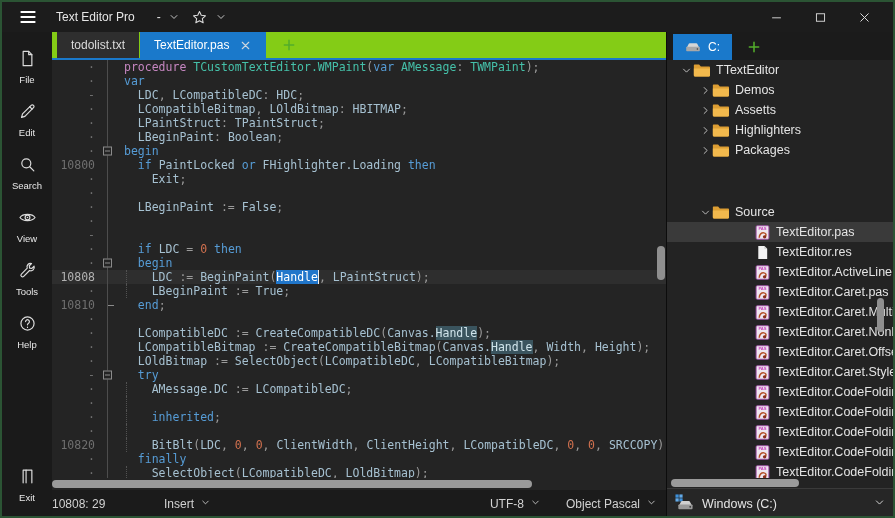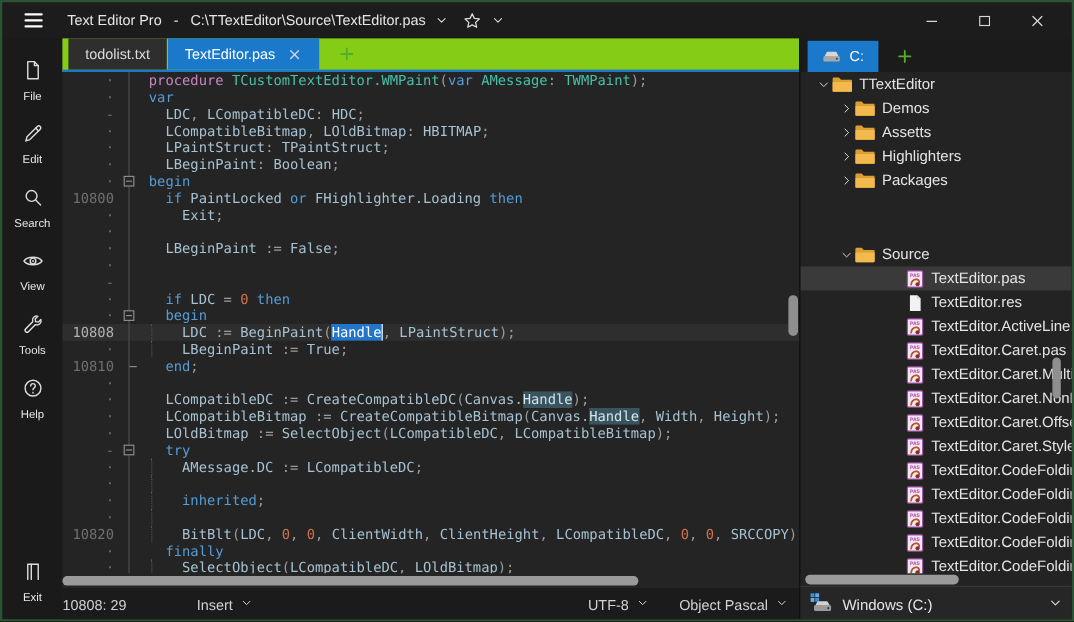--- a/index.html
+++ b/index.html
@@ -3,21 +3,21 @@
 <meta charset="utf-8">
 <style>
   *{box-sizing:border-box;margin:0;padding:0}
   html,body{width:895px;height:518px;background:#0d0d0d;font-family:"Liberation Sans",sans-serif;overflow:hidden}
   .window{width:895px;height:518px;border:2px solid #2b5434;background:#1c1c1c;display:flex;flex-direction:column;overflow:hidden}
 
   
   .titlebar{flex:0 0 30px;display:flex;align-items:center;background:#1c1c1c;color:#e6e6e6;font-size:12px;padding:0 0 0 14px}
   .titlebar .ic{display:flex;align-items:center;justify-content:center}
   .menu-btn{width:24px;height:22px;margin-right:16px}
-  .title-text{display:flex;align-items:center;gap:10px;white-space:nowrap}
+  .title-text{display:flex;align-items:center;gap:22px;white-space:nowrap}
   .tb-chevron{margin-left:6px}
   .tb-star{margin-left:10px}
   .tb-spacer{flex:1}
   .win-controls{display:flex;align-items:center;gap:14px;margin-right:14px}
   .win-controls .ic{width:30px;height:24px}
 
   
   .main{flex:1;display:flex;min-height:0}
 
   
@@ -84,21 +84,20 @@
 
   <div class="titlebar">
     <span class="ic menu-btn">
         <svg viewBox="0 0 24 24" width="20" height="20">
           <path d="M4 6h16M4 12h16M4 18h16" stroke="#fff" stroke-width="2.3" fill="none" stroke-linecap="round"></path>
         </svg>
       </span>
     <span class="title-text">
       <span>Text Editor Pro</span>
       <span>-</span>
-      <span>C:\TTextEditor\Source\TextEditor.pas</span>
     </span>
     <span class="ic tb-chevron">
         <svg viewBox="0 0 24 24" width="14" height="14">
           <path d="M7 9.5l5 5 5-5" fill="none" stroke="#dcdcdc" stroke-width="1.5" stroke-linecap="round" stroke-linejoin="round"></path>
         </svg>
       </span>
     <span class="ic tb-star">
         <svg viewBox="0 0 24 24" width="17" height="17">
           <path d="M12 3.5l2.5 5.4 5.9.7-4.4 4 1.2 5.8-5.2-2.9-5.2 2.9 1.2-5.8-4.4-4 5.9-.7z" fill="none" stroke="#dcdcdc" stroke-width="1.5" stroke-linecap="round" stroke-linejoin="round"></path>
         </svg>

